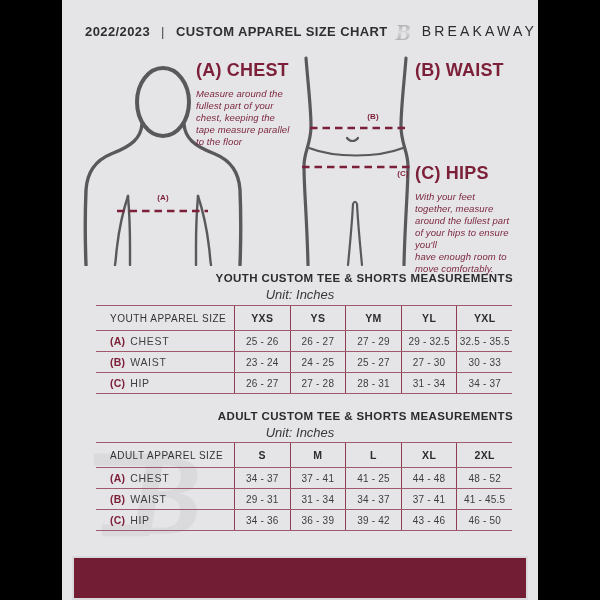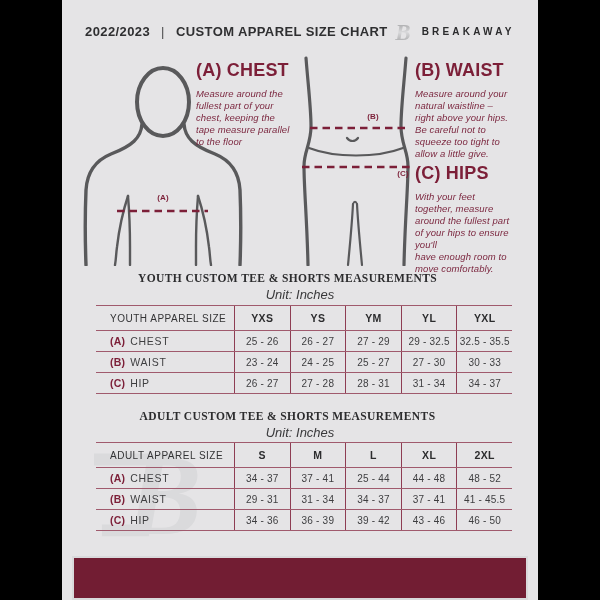--- a/index.html
+++ b/index.html
@@ -14,34 +14,34 @@
     background:#e5e4e6; overflow:hidden;padding-left:30px;
   }
   
   .header {
     position:absolute; left:23px; top:16px; right:26px; height:30px;
     display:flex; align-items:center; justify-content:space-between;
   }
   .doc-title { font-weight:700; font-size:13px; color:#2f2f31; letter-spacing:.4px; white-space:nowrap; }
   .doc-title .divider { margin:0 7px; font-weight:400; color:#4a4a4c; }
   .brand { display:flex; align-items:center; gap:7px; }
-  .brand-name { font-weight:700; font-size:10px; letter-spacing:3.2px; color:#2b2b2d; }
+  .brand-name { font-weight:400; font-size:14px; letter-spacing:3.2px; color:#2b2b2d; }
   
   .figure-svg { position:absolute; }
   .dash-label {
     position:absolute; font-weight:700; font-size:8px; color:#7c1f38;
     width:28px; text-align:center; letter-spacing:.2px;
   }
   .note { position:absolute; }
   .note h3 { margin:0 0 7px 0; font-size:18px; font-weight:700; color:#7c1f38; letter-spacing:.2px; }
   .note p  { margin:0; font-size:9.5px; font-style:italic; color:#7c2840;
              line-height:12px; white-space:pre-line; letter-spacing:.1px; }
   
-  .tbl-title { position:absolute; left:0; width:451px; text-align:center;
-               font-weight:700; font-size:11.5px; color:#2c2c2e; letter-spacing:.4px;font-family:Liberation Serif, serif; }
+  .tbl-title { position:absolute; left:0; width:451px; text-align:right;
+               font-weight:700; font-size:11.5px; color:#2c2c2e; letter-spacing:.4px; }
   .tbl-unit  { position:absolute; left:0; width:476px; text-align:center;
                font-style:italic; font-size:13px; color:#39393b; }
   .size-table { position:absolute; left:34px; width:416px; border-top:1.6px solid #a05a6d; z-index:2; }
   .tr { display:grid; grid-template-columns:138px repeat(5, 1fr);
         border-bottom:1.6px solid #a05a6d; height:21px; }
   .tr.head { height:25px; }
   .td { display:flex; align-items:center; justify-content:center; }
   .td + .td { border-left:1.6px solid #8e3d53; }
   .td.rowlabel { justify-content:flex-start; padding-left:14px;
                  font-size:10.5px; color:#3e3e40; letter-spacing:.7px; }
@@ -119,26 +119,20 @@
   <div class="note" style="left:134px; top:60px; width:112px;">
     <h3>(A) CHEST</h3>
     <p>Measure around the
 fullest part of your
 chest, keeping the
 tape measure parallel
 to the floor</p>
   </div>
   <div class="note" style="left:353px; top:60px; width:124px;">
     <h3>(B) WAIST</h3>
-    <p>Measure around your
-natural waistline –
-right above your hips.
-Be careful not to
-squeeze too tight to
-allow a little give.</p>
   </div>
   <div class="note" style="left:353px; top:163px; width:124px;">
     <h3>(C) HIPS</h3>
     <p>With your feet
 together, measure
 around the fullest part
 of your hips to ensure
 you'll
 have enough room to
 move comfortably.</p>
@@ -209,21 +203,21 @@
       <div class="td size-head">XL</div>
       <div class="td size-head">2XL</div>
     </div>
     <div class="tr">
       <div class="td rowlabel">
         <span class="prefix">(A)</span>
         <span>CHEST</span>
       </div>
       <div class="td num">34 - 37</div>
       <div class="td num">37 - 41</div>
-      <div class="td num">25 - 44</div>
+      <div class="td num">41 - 25</div>
       <div class="td num">44 - 48</div>
       <div class="td num">48 - 52</div>
     </div>
     <div class="tr">
       <div class="td rowlabel">
         <span class="prefix">(B)</span>
         <span>WAIST</span>
       </div>
       <div class="td num">29 - 31</div>
       <div class="td num">31 - 34</div>

